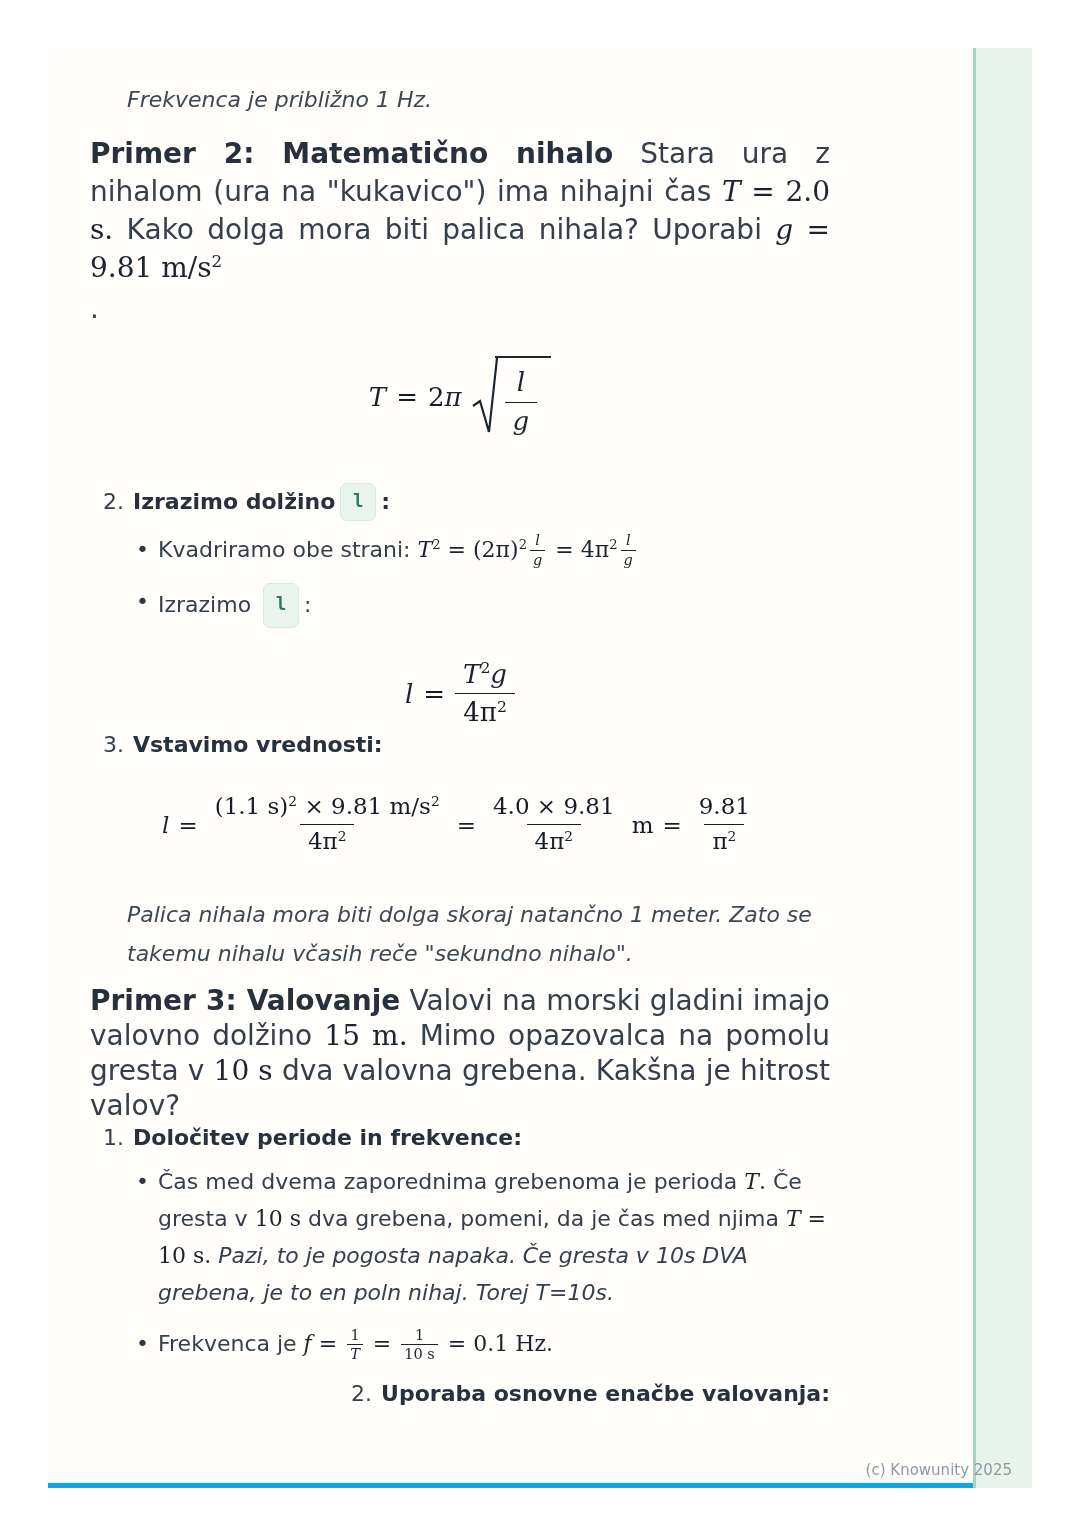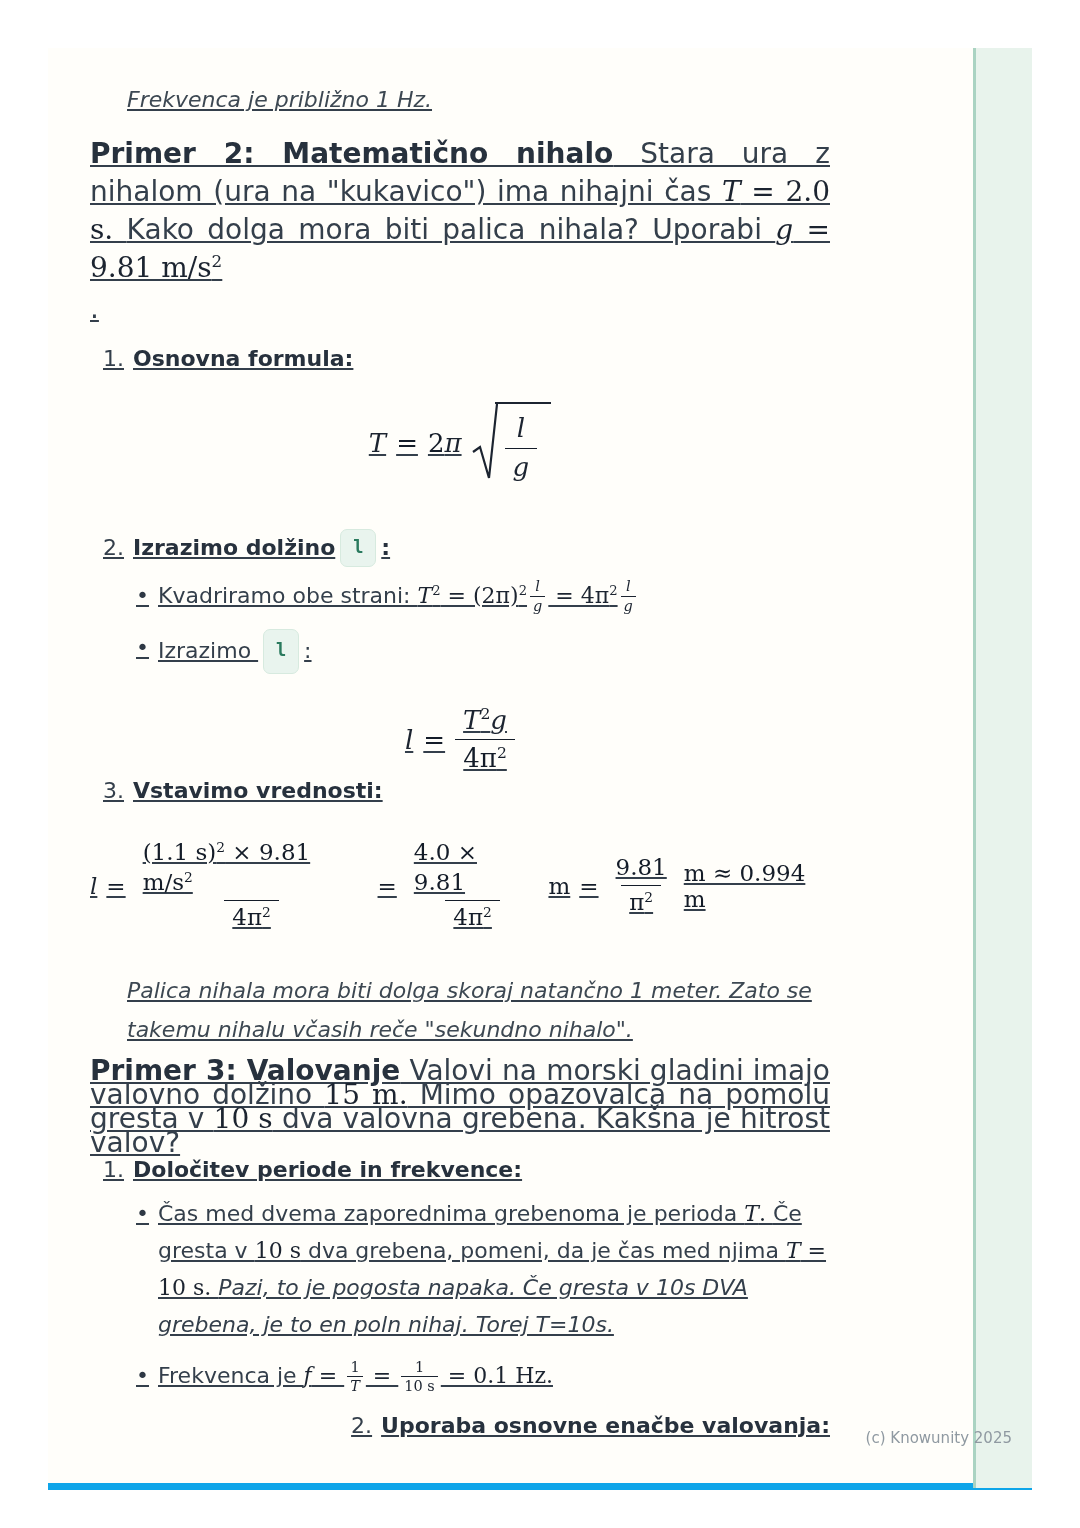--- a/index.html
+++ b/index.html
@@ -3,34 +3,34 @@
 <meta charset="utf-8">
 <style>
   html,body { margin:0; padding:0; }
   body {
     width:1080px; height:1528px; background:#ffffff; overflow:hidden;
     font-family:"DejaVu Sans", sans-serif; color:#343f4b;
     -webkit-font-smoothing:antialiased;
   }
   .page {
     position:absolute; left:48px; top:48px; width:984px; height:1435px;
-    background:#fffefa; border-bottom:7px solid #0ea5e9;text-decoration:underline;
+    background:#fffefa; border-bottom:5px solid #0ea5e9;
   }
   .accent-strip {
     position:absolute; top:0; right:0; bottom:-5px; width:56px;
     background:#e8f3ec; border-left:3px solid #aad3c2; z-index:1;
   }
   .content { position:relative; z-index:2; padding-left:42px; width:740px; }
 
   .note { font-style:italic; color:#3d4852; font-size:22px; line-height:30px; margin:0; padding-left:37px; }
   .note.multiline { line-height:39px; }
 
   .para { font-size:28px; line-height:38px; text-align:justify; margin:0; }
   .para .lead-bold { font-weight:bold; color:#27313d; }
-  .para.p3 { line-height:24px; }
+  .para.p3 { line-height:35px; }
 
   .step { margin:0; font-size:22px; line-height:30px; padding-left:13px; }
   .step .step-num { margin-right:9px; }
   .step .step-label { font-weight:bold; color:#27313d; }
 
   .bullet { display:flex; padding-left:46px; font-size:22px; line-height:37px; }
   .bullet .dot { width:22px; flex:none; color:#2e3844; }
   .bullet .bullet-body { flex:1; }
   .bullet .it { font-style:italic; }
 
@@ -55,21 +55,21 @@
   .sqrt { display:inline-flex; align-items:flex-start; }
   .sqrt-body { border-top:2px solid #1c2430; padding:8px 14px 0 10px; margin-left:-3px; }
 
   .badge {
     display:inline-block; min-width:14px; text-align:center;
     background:#e9f4ee; border:1px solid #d7eadf; border-radius:7px;
     padding:2px 10px 4px; margin:0 5px; vertical-align:2px;
     font-family:"DejaVu Sans Mono", monospace; font-size:17px; font-weight:bold; color:#2a7a5e;
   }
 
-  .copyright { position:absolute; right:20px; bottom:36px; z-index:3;
+  .copyright { position:absolute; right:20px; bottom:4px; z-index:3;
     font-size:15px; color:#8f99a1; }
 
   
   .sp-note1   { margin-top:37px; }
   .sp-p2      { margin-top:20px; }
   .sp-h21     { margin-top:16px; }
   .sp-f1      { margin-top:28px; margin-bottom:44px; }
   .sp-b1      { margin-top:10px; }
   .sp-b2      { margin-top:12px; }
   .sp-f2      { margin-top:30px; }
@@ -89,22 +89,20 @@
   <div class="accent-strip"></div>
 
   <div class="content">
 
     <p class="note sp-note1">Frekvenca je približno 1 Hz.</p>
 
     <p class="para sp-p2"><span class="lead-bold">Primer 2: Matematično nihalo</span><span> Stara ura z nihalom (ura na "kukavico") ima nihajni čas </span><span class="mi">T</span><span class="mt"> = 2.0 s. </span><span>Kako dolga mora biti palica nihala? Uporabi </span><span class="mi">g</span><span class="mt"> = 9.81 m/s</span><span class="mt sup">2</span><br>
       <span>.</span>
     </p>
 
-    <p class="step sp-h21"><span class="step-num">1.</span><span class="step-label">Osnovna formula:</span>
-    </p>
 
     <div class="formula sp-f1">
       <span class="mi">T</span>
       <span>=</span>
       <span><span>2</span><span class="mi">π</span></span>
       <span class="sqrt">
         <svg width="26" height="80" viewBox="0 0 26 80" aria-hidden="true">
           <path d="M1 50 L8 45 L17 76 L25 2" fill="none" stroke="#1c2430" stroke-width="2.2"></path>
         </svg>
         <span class="sqrt-body">
@@ -160,21 +158,20 @@
       <span class="fr">
         <span class="n">4.0 × 9.81</span>
         <span class="d"><span>4π</span><span class="sup">2</span></span>
       </span>
       <span>m</span>
       <span>=</span>
       <span class="fr">
         <span class="n">9.81</span>
         <span class="d"><span>π</span><span class="sup">2</span></span>
       </span>
-      <span>m ≈ 0.994 m</span>
     </div>
 
     <p class="note multiline sp-note2">Palica nihala mora biti dolga skoraj natančno 1 meter. Zato se takemu nihalu včasih reče "sekundno nihalo".</p>
 
     <p class="para p3 sp-p3"><span class="lead-bold">Primer 3: Valovanje</span><span> Valovi na morski gladini imajo valovno dolžino </span><span class="mt">15 m.</span><span> Mimo opazovalca na pomolu gresta v </span><span class="mt">10 s</span><span> dva valovna grebena. Kakšna je hitrost valov?</span>
     </p>
 
     <p class="step sp-h31"><span class="step-num">1.</span><span class="step-label">Določitev periode in frekvence:</span>
     </p>
 

